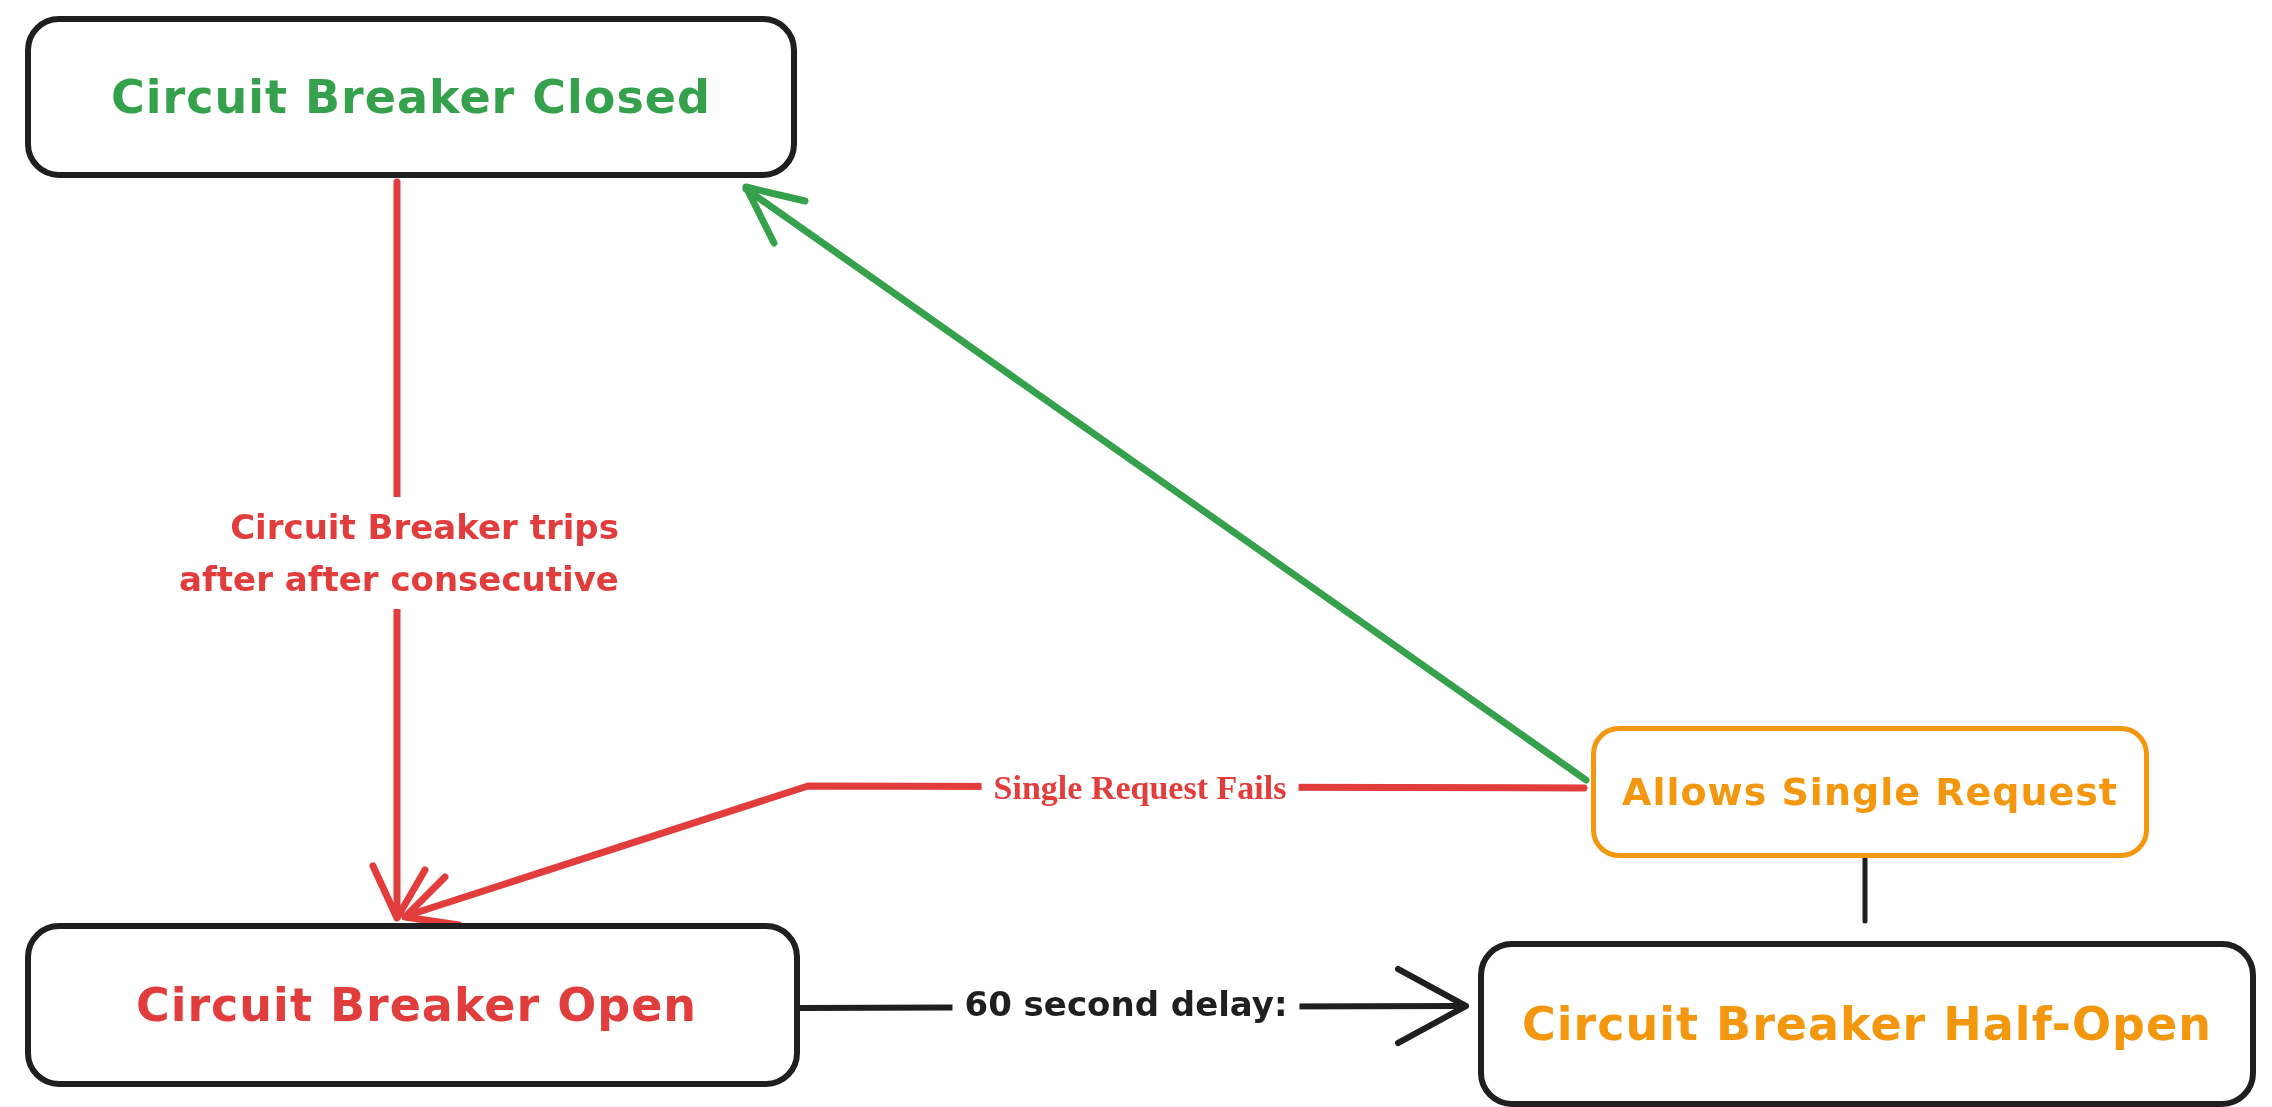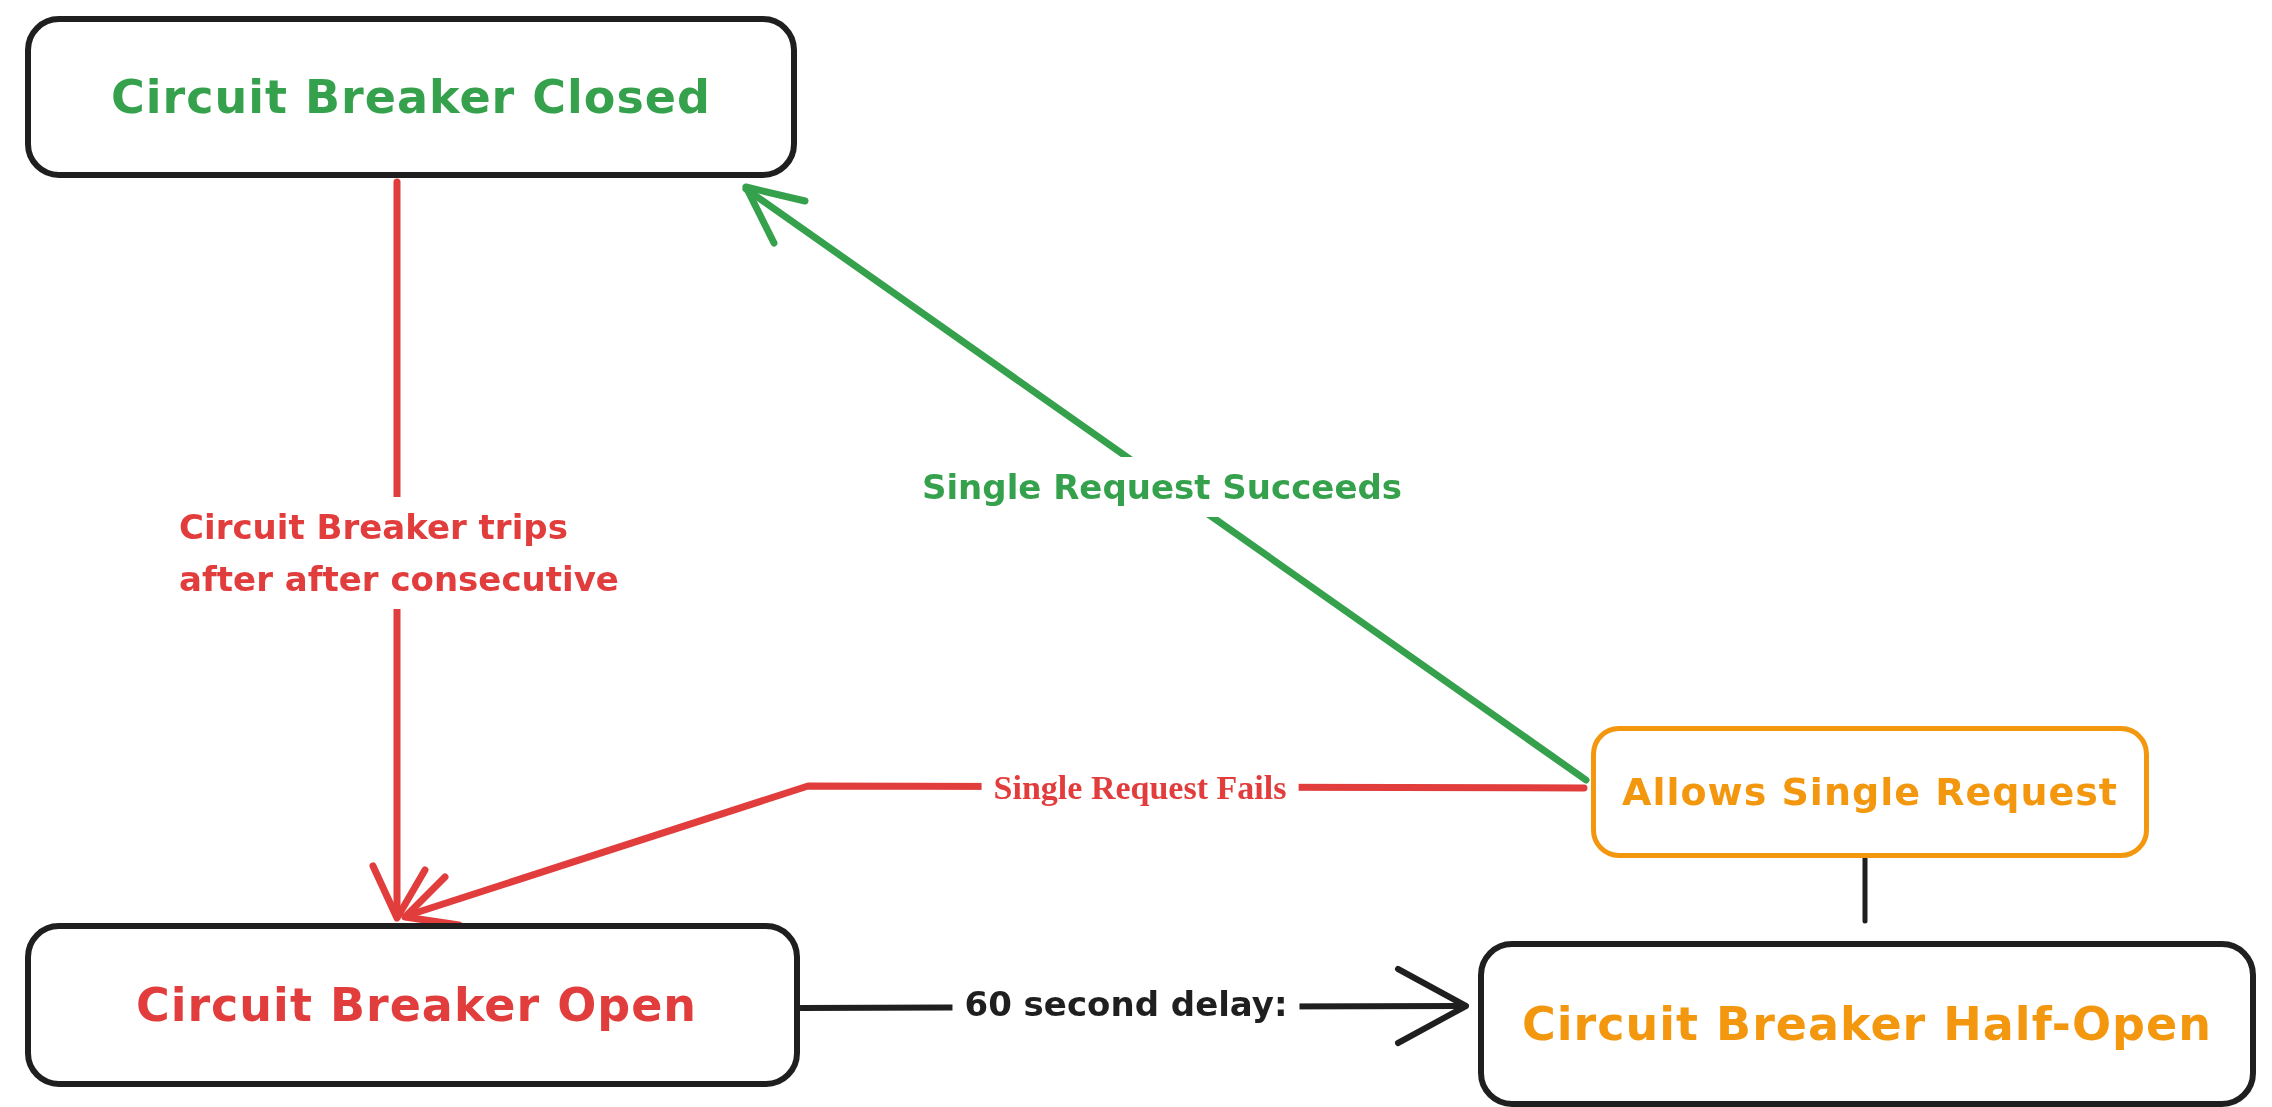--- a/index.html
+++ b/index.html
@@ -63,21 +63,21 @@
   .text-black  { color: var(--black);  }
 
   .edge-label {
     position: absolute;
     z-index: 3;
     transform: translate(-50%, -50%);
     background: #ffffff;
     padding: 4px 12px;
     font-size: 34px;
     font-weight: bold;
-    text-align: left;
+    text-align: right;
     line-height: 52px;
     white-space: nowrap;
   }
   #label-trip     { left: 399px;  top: 553px;  }
   #label-succeeds { left: 1162px; top: 487px;  }
   #label-fails    { left: 1140px; top: 788px; font-family: Liberation Serif, serif;  }
   #label-delay    { left: 1126px; top: 1004px; }
 </style>
 </head>
 <body>
@@ -115,21 +115,20 @@
 
   <div class="node" id="node-allows">
     <span class="node-label text-orange">Allows Single Request</span>
   </div>
 
   <div class="edge-label text-red" id="label-trip">
     <div>Circuit Breaker trips</div>
     <div>after after consecutive</div>
   </div>
 
-  <div class="edge-label text-green" id="label-succeeds">Single Request Succeeds</div>
 
   <div class="edge-label text-red" id="label-fails">Single Request Fails</div>
 
   <div class="edge-label text-black" id="label-delay">
     <div>60 second delay:</div>
   </div>
 
 </div>
 
 </body></html>

